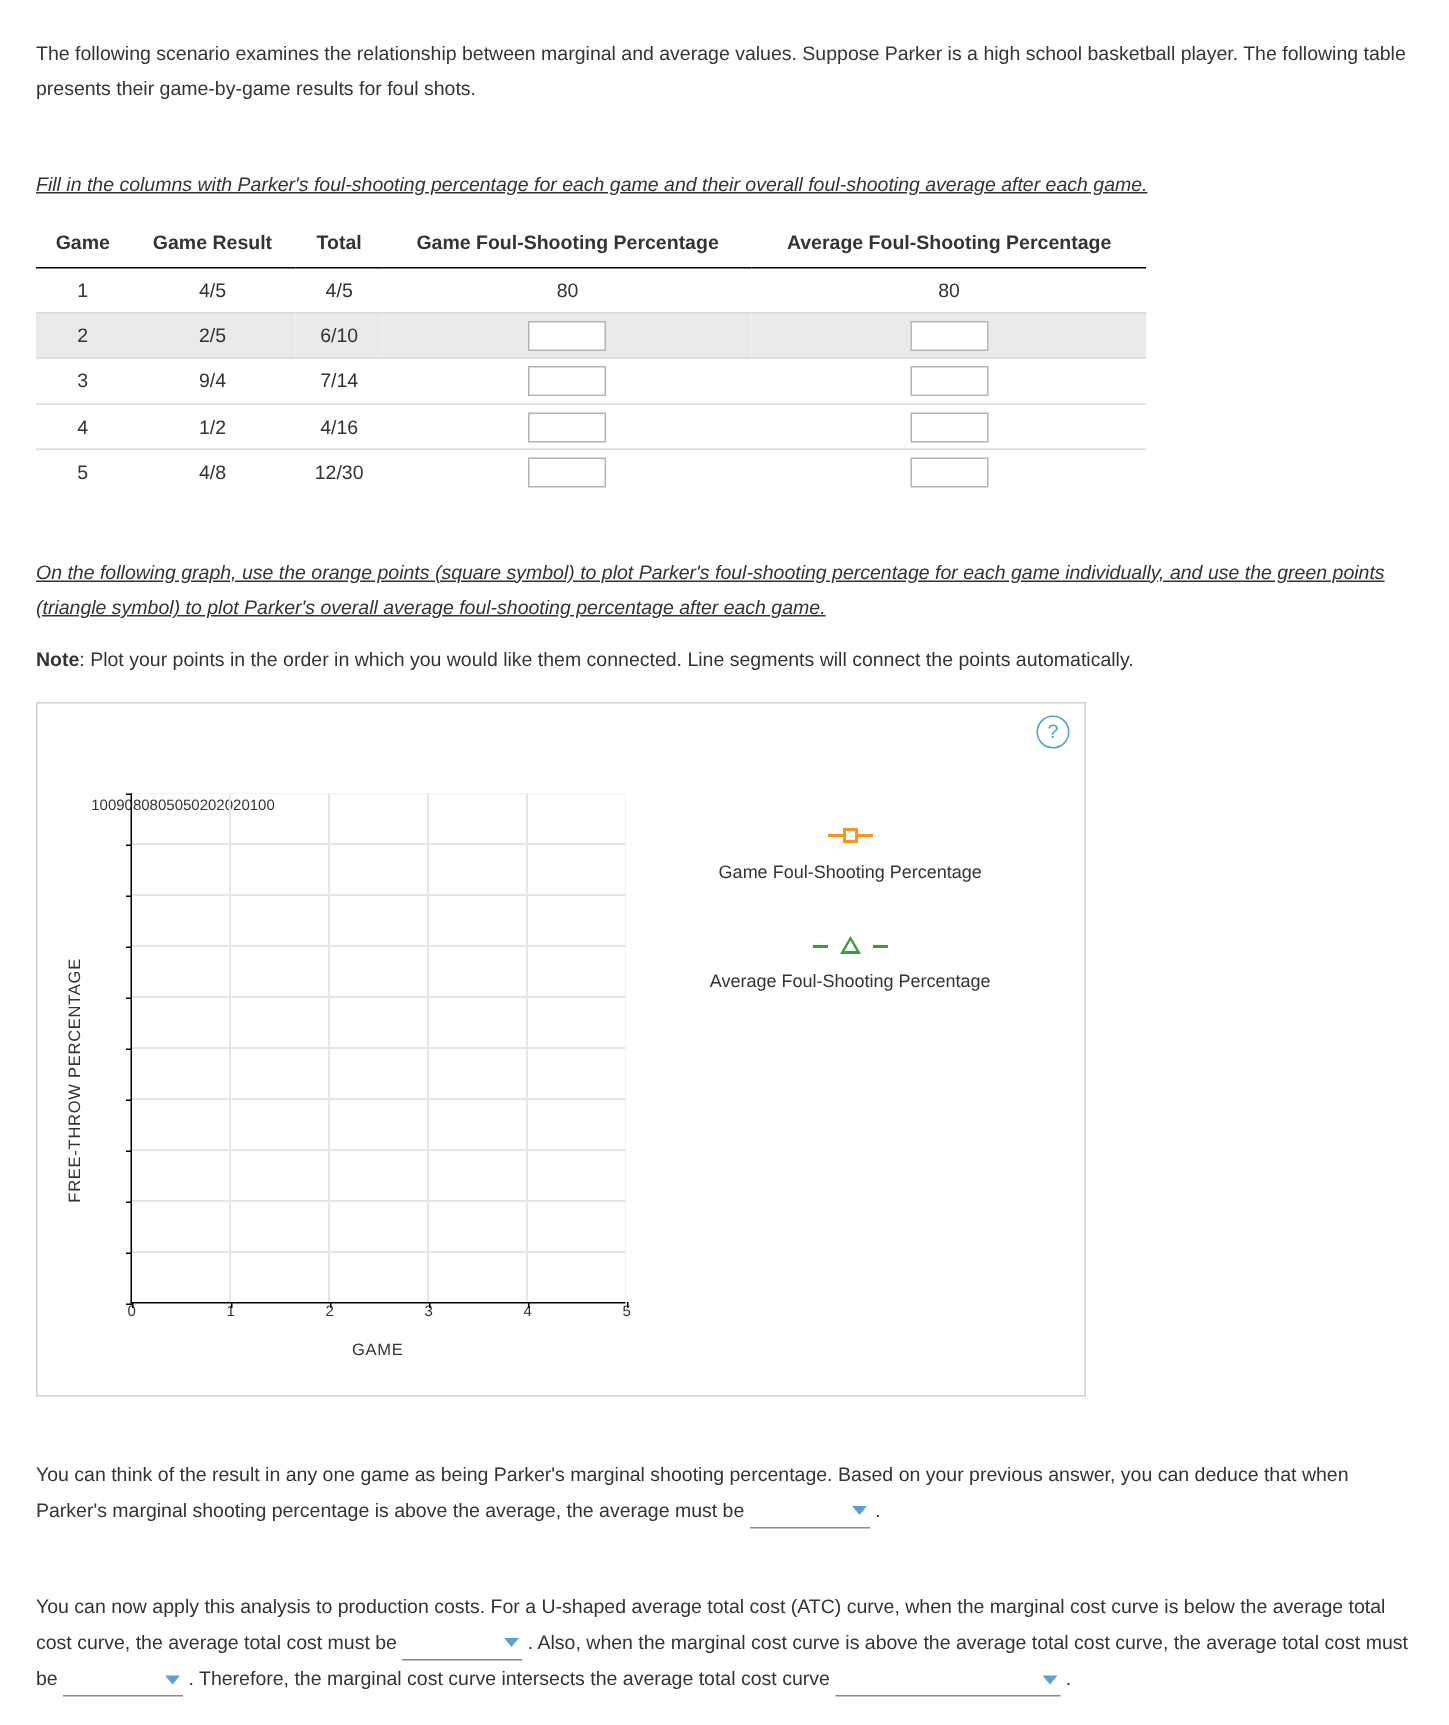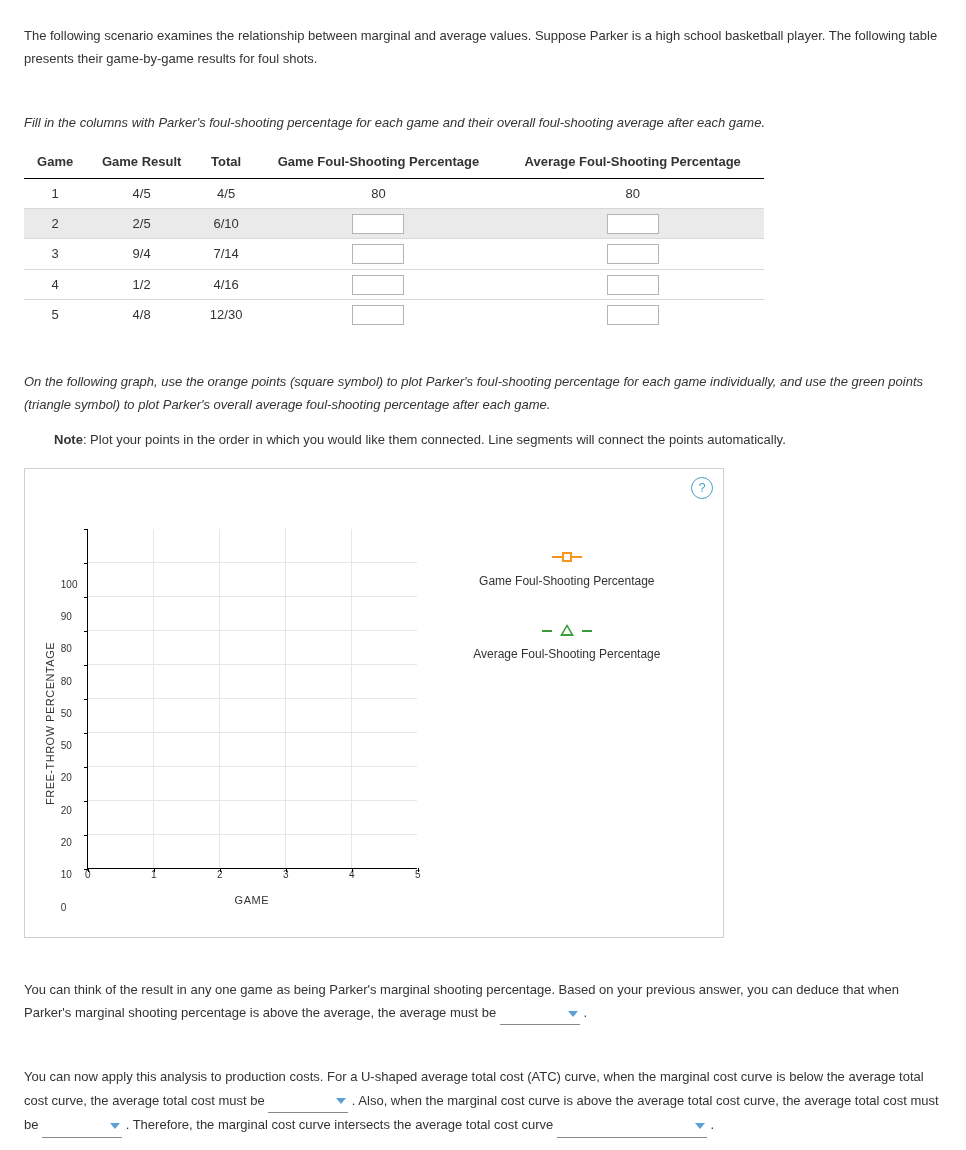--- a/index.html
+++ b/index.html
@@ -6,22 +6,22 @@
   body {
     font-family: Arial, Helvetica, sans-serif;
     font-size: 13px;
     color: #333;
     margin: 0;
     padding: 24px;
     line-height: 1.8;
     background: #fff;
   }
   .paragraph { margin-bottom: 40px; }
-  .instruction { font-style: italic; margin-bottom: 12px; }
-  .note { margin-bottom: 16px; margin-left: 30px; }
+  .instruction { font-style: italic; margin-bottom: 12px; text-decoration: underline; }
+  .note { margin-bottom: 16px; }
   .bold { font-weight: bold; }
 
   table.data {
     border-collapse: collapse;
     width: 740px;
     margin-bottom: 40px;
   }
   table.data th {
     font-weight: bold;
     text-align: center;
@@ -73,28 +73,27 @@
   .ylabel {
     writing-mode: vertical-rl;
     transform: rotate(180deg);
     font-size: 11px;
     letter-spacing: 0.5px;
     text-align: center;
     padding-right: 4px;
   }
   .yticks {
     display: flex;
-    flex-direction: column;
+    flex-direction: row;
     justify-content: space-between;
     font-size: 10px;
-    text-align: left;
+    text-align: right;
     height: 341px;
     padding-right: 6px;
     width: 26px;
-    margin-top: 47px;
   }
   .plot-col { display: flex; flex-direction: column; align-items: center; }
   .plot-area {
     width: 330px;
     height: 340px;
     border-left: 1px solid #000;
     border-bottom: 1px solid #000;
     position: relative;
     background:
       repeating-linear-gradient(to right, transparent 0 65px, #e6e6e6 65px 66px),

